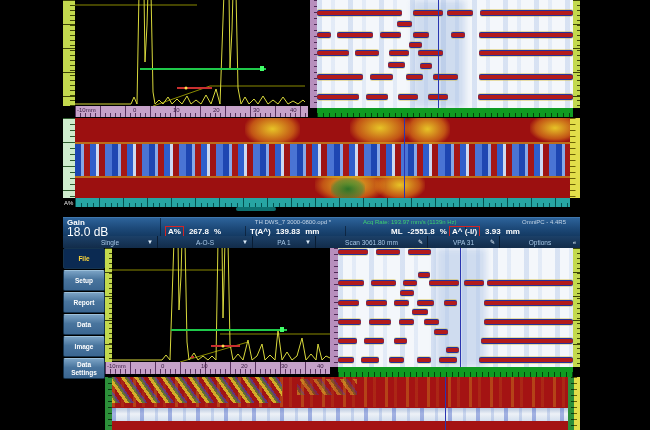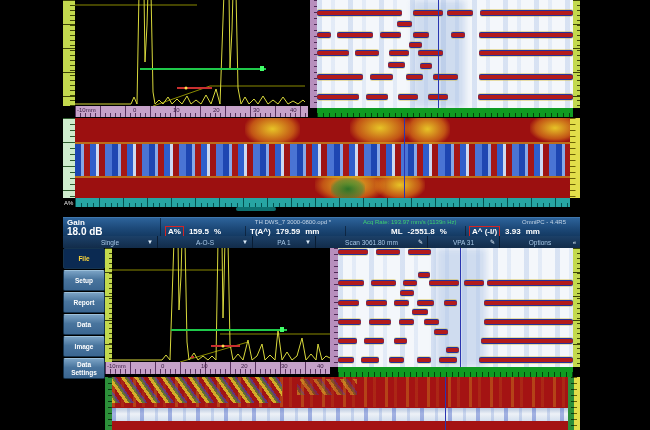--- a/index.html
+++ b/index.html
@@ -64,21 +64,21 @@
   .cwhite{position:absolute;left:0;right:0;background:linear-gradient(180deg,#b9c8de,#edf1f7 45%,#d4dfee);}
   .cwhite .specks{position:absolute;inset:0;background:repeating-linear-gradient(90deg,
     rgba(55,85,195,.40) 0 4px,transparent 4px 15px,rgba(120,150,215,.30) 15px 18px,transparent 18px 28px);}
   
   .titlebar{background:linear-gradient(180deg,#2d639a 0%,#1d4a7a 55%,#143a63 100%);
     border-top:1px solid #3f76ac;box-sizing:border-box;color:#fff;}
   .tb-small{position:absolute;font-size:6px;color:#c3d4e6;line-height:7px;white-space:nowrap;}
   .tb-green{color:#3fd06f;}
   .tb-div{position:absolute;width:1px;background:rgba(8,22,40,.6);}
   .gain-label{position:absolute;left:4px;top:1px;font-size:8px;font-weight:bold;line-height:8px;}
-  .gain-value{position:absolute;left:4px;top:9px;font-size:10px;font-weight:bold;line-height:10px;}
+  .gain-value{position:absolute;left:4px;top:9px;font-size:12px;font-weight:normal;line-height:10px;}
   .readout{position:absolute;top:8px;height:11px;display:inline-flex;align-items:center;gap:5px;
     font-size:8px;font-weight:bold;color:#fff;white-space:nowrap;}
   .ro-label.boxed{border:1px solid #d22424;padding:0 2px;}
   
   .toolbar{background:linear-gradient(180deg,#1c4068,#122c4a);}
   .tb-cell{position:absolute;top:0;bottom:0;border-right:1px solid #0a1d33;box-sizing:border-box;
     display:flex;align-items:center;justify-content:center;color:#a9c9e8;font-size:6.5px;}
   .tb-ico{position:absolute;right:4px;top:2px;font-size:6px;color:#dcebf8;line-height:8px;}
   
   .side-btn{position:absolute;left:0;width:42px;height:21px;box-sizing:border-box;
@@ -183,34 +183,34 @@
     <span class="gain-value">18.0 dB</span>
     <span class="tb-small" style="left:150px;top:1px;width:160px;text-align:center;">TH DWS_7 3000-0800.opd *</span>
     <span class="tb-small tb-green" style="left:300px;top:1px;">Acq Rate: 193.97 mm/s (1139n Hz)</span>
     <span class="tb-small" style="left:448px;top:1px;width:66px;text-align:center;">OmniPC - 4.4R5</span>
     <div class="tb-div" style="left:97px;top:0;height:19px;"></div>
     <div class="tb-div" style="left:182px;top:8px;height:11px;"></div>
     <div class="tb-div" style="left:282px;top:8px;height:11px;"></div>
     <div class="tb-div" style="left:402px;top:8px;height:11px;"></div>
     <div class="readout" style="left:102px;">
       <span class="ro-label boxed">A%</span>
-      <span class="ro-value">159.5</span>
+      <span class="ro-value">267.8</span>
       <span class="ro-unit">%</span>
     </div>
     <div class="readout" style="left:187px;">
       <span class="ro-label">T(A^)</span>
-      <span class="ro-value">179.59</span>
+      <span class="ro-value">139.83</span>
       <span class="ro-unit">mm</span>
     </div>
     <div class="readout" style="left:328px;">
       <span class="ro-label">ML</span>
       <span class="ro-value">-2551.8</span>
       <span class="ro-unit">%</span>
     </div>
-    <div class="readout" style="left:406px;align-items:center;">
+    <div class="readout" style="left:386px;align-items:center;">
       <span class="ro-label boxed">A^ (-I/)</span>
       <span class="ro-value">3.93</span>
       <span class="ro-unit">mm</span>
     </div>
   </div>
 
   <div class="abs toolbar" style="left:63px;top:236px;width:517px;height:12px;">
     <div class="tb-cell" style="left:0;width:95px;">
       <span>Single</span>
       <span class="tb-ico">▼</span>

